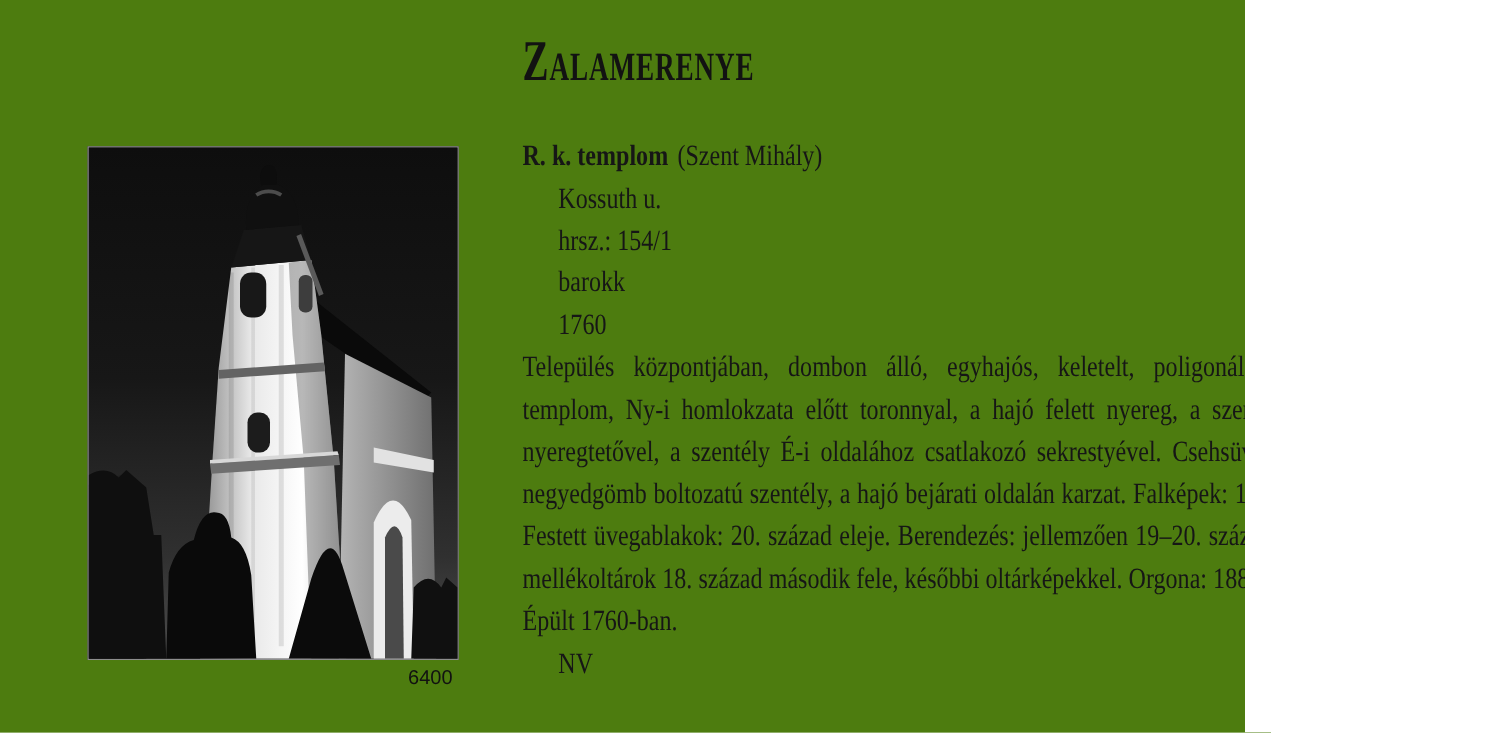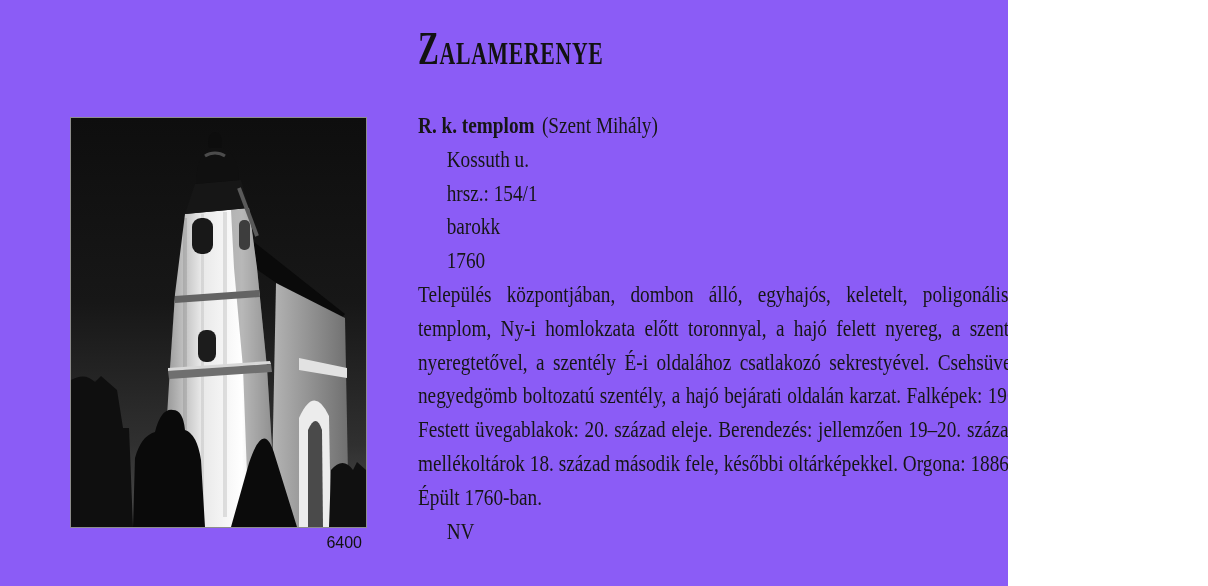--- a/index.html
+++ b/index.html
@@ -1,24 +1,23 @@
 <!DOCTYPE html>
 <html><head>
 <meta charset="utf-8">
 <style>
   html,body { margin:0; padding:0; }
   .page {
     position: relative;
     width: 996px;
     height: 586px;
-    background: #8b5cf6;
+    background: #4d7c0f;
     font-family: "Liberation Serif", serif;
     color: #161616;
     overflow: hidden;
-    padding-left: 12px;
   }
 
   
   .title {
     position: absolute;
     left: 418px;
     top: 26px;
     margin: 0;
     font-variant: small-caps;
     font-weight: bold;

